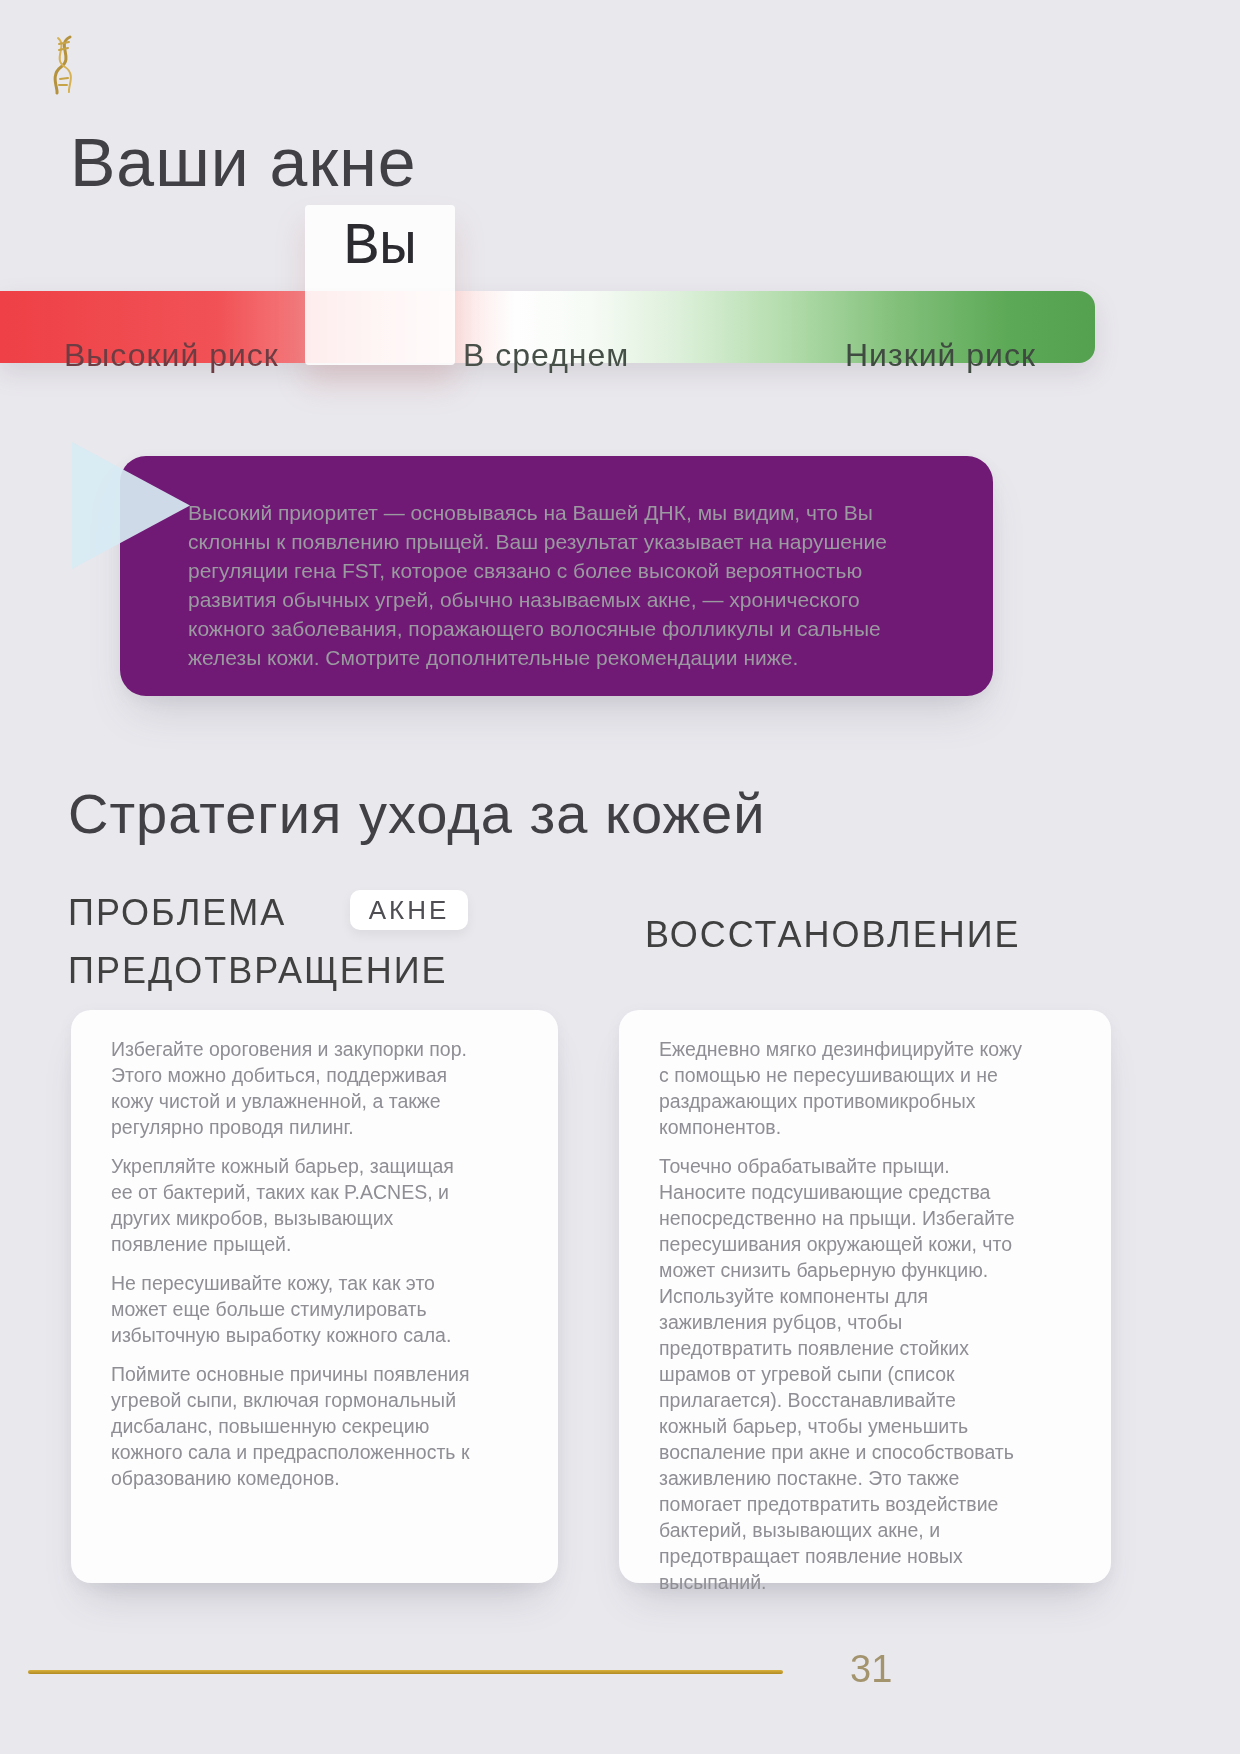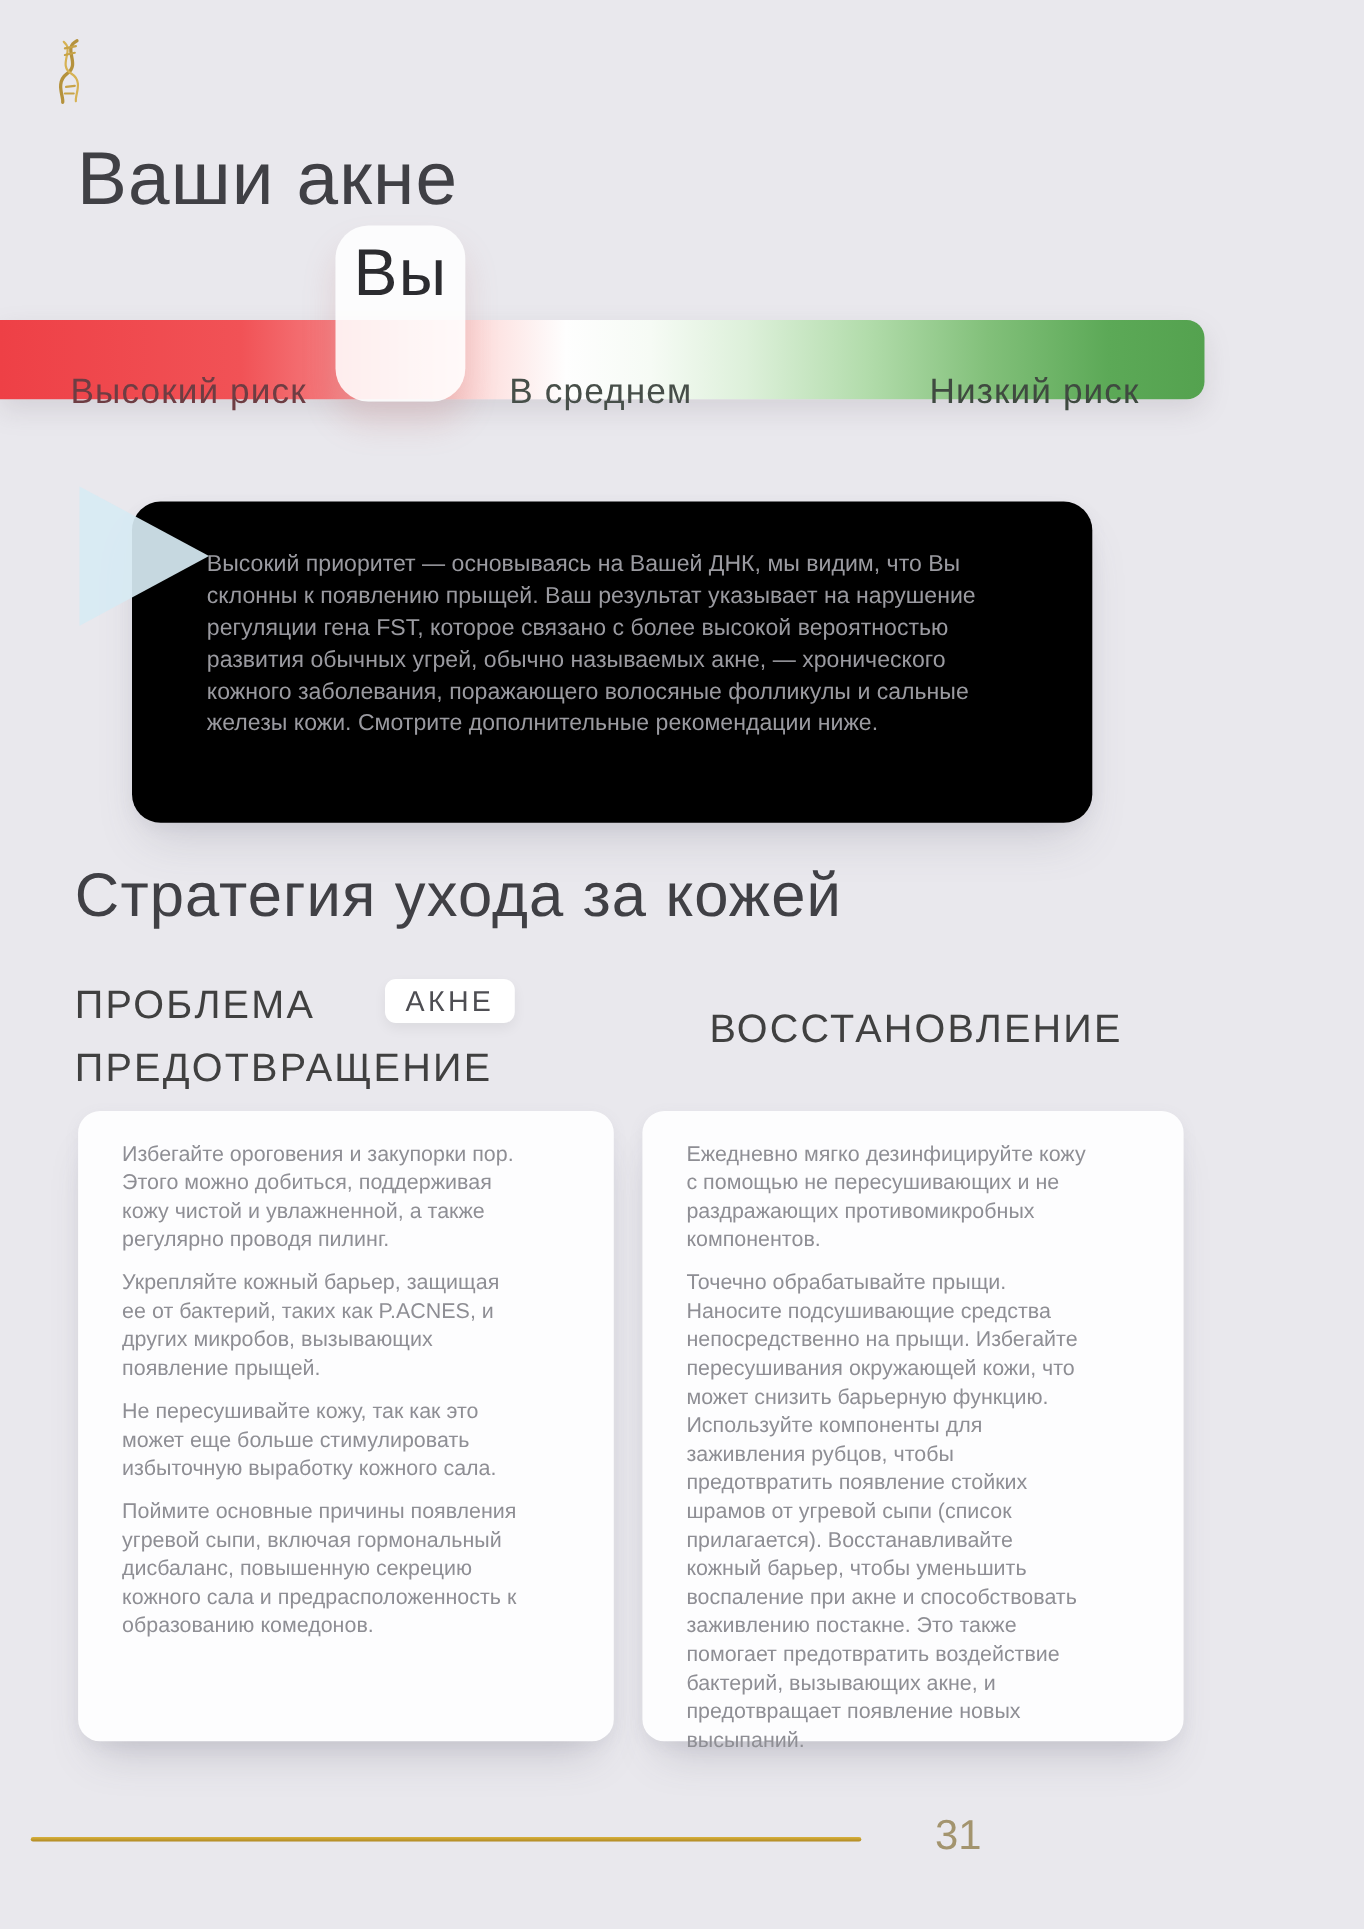--- a/index.html
+++ b/index.html
@@ -27,33 +27,33 @@
       #fde3e2 41%, #fefefe 47%, #f6fbf5 54%, #ddf0da 62%,
       #b2dcab 72%, #82c07a 82%, #5ca957 92%, #54a24f 100%);
     box-shadow:0 10px 24px rgba(120,110,120,.18);
   }
   .risk-label{position:absolute;top:24px;font-size:32px;font-weight:300;letter-spacing:1px;line-height:1;margin-top:24px;}
   .risk-label.high{left:64px;color:#6e3d43;}
   .risk-label.medium{left:463px;color:#474f49;}
   .risk-label.low{left:845px;color:#3f4a40;}
 
   .risk-marker{
-    position:absolute;left:305px;top:205px;width:118px;height:160px;
+    position:absolute;left:305px;top:205px;width:150px;height:160px;
     background:rgba(255,255,255,.86);
-    border-radius:30px;
+    border-radius:4px;
     box-shadow:0 20px 30px rgba(190,120,120,.22);
     display:flex;justify-content:center;align-items:flex-start;
-    padding-top:8px;box-sizing:border-box;
+    padding-top:8px;box-sizing:border-box;font-family:Liberation Mono, monospace;
   }
   .risk-marker .you{font-size:60px;font-weight:100;color:#2c2c30;letter-spacing:1px;}
 
   
   .summary-card{
-    position:absolute;left:120px;top:456px;width:873px;height:292px;
-    background:#000000;border-radius:26px;
+    position:absolute;left:120px;top:456px;width:873px;height:240px;
+    background:#701a75;border-radius:26px;
     box-shadow:0 24px 44px -14px rgba(90,90,110,.22), 0 4px 14px rgba(120,120,140,.08);
   }
   .summary-text{
     position:absolute;left:68px;top:42px;width:752px;
     font-size:21px;line-height:29px;color:#9a9aa0;
   }
   .pointer-triangle{
     position:absolute;left:72px;top:442px;width:118px;height:127px;
     background:#d7eaf3;opacity:.92;
     clip-path:polygon(0 0, 100% 50%, 0 100%);
@@ -80,21 +80,21 @@
   .prevention-label{left:68px;top:953px;}
   .restoration-label{left:620px;top:917px;margin-left:25px;}
 
   .advice-card{
     position:absolute;top:1010px;height:573px;
     background:#fdfdfe;border-radius:20px;
     box-shadow:0 26px 40px -18px rgba(80,80,100,.25), 0 4px 14px rgba(120,120,140,.08);
     box-sizing:border-box;padding:26px 0 0 40px;
   }
   .advice-card.left{left:71px;width:487px;}
-  .advice-card.right{left:584px;width:492px;}
+  .advice-card.right{left:619px;width:492px;}
   .advice-card p{
     margin:0 0 13px 0;width:366px;
     font-size:19.5px;line-height:26px;color:#8e8e94;
   }
 
   
   .footer-rule{
     position:absolute;left:28px;top:1670px;width:755px;height:4px;
     background:linear-gradient(to bottom,#d8b13c,#b18a24);
     border-radius:2px;

